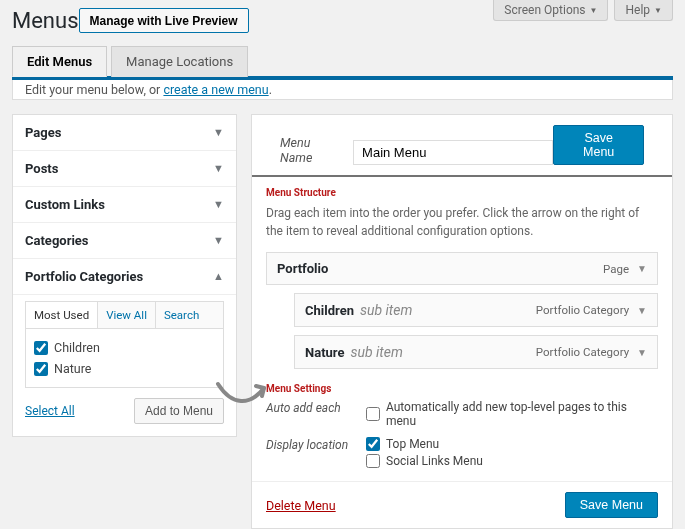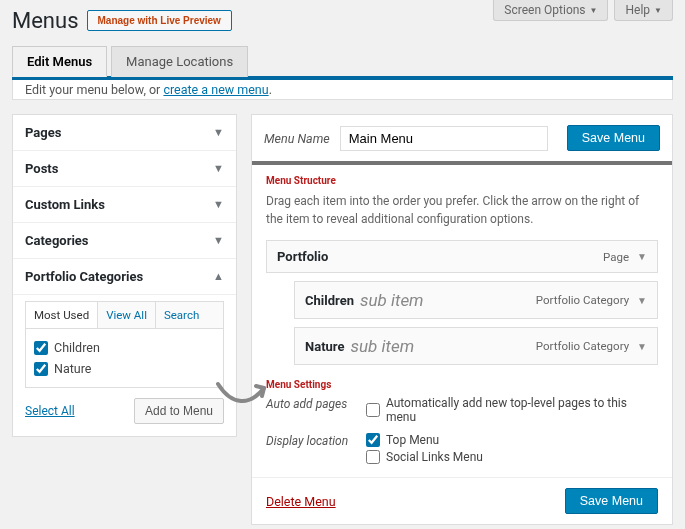--- a/index.html
+++ b/index.html
@@ -5,23 +5,23 @@
   * { box-sizing: border-box; margin: 0; padding: 0; }
   body { font-family: -apple-system, BlinkMacSystemFont, "Segoe UI", Roboto, sans-serif; font-size: 13px; color: #444; background: #f1f1f1; width: 685px; height: 529px; overflow: hidden; }
   a { color: #0073aa; text-decoration: none; cursor: pointer; }
   
   .wrap { padding: 0 12px 10px; }
   
   .topright { position: absolute; top: 0; right: 12px; display: flex; gap: 6px; }
   .screen-btn { background: #e4e4e4; border: 1px solid #ccc; border-top: none; padding: 3px 10px; font-size: 12px; color: #666; border-radius: 0 0 3px 3px; cursor: pointer; display: flex; align-items: center; gap: 4px; }
   .screen-btn .tri { font-size: 8px; }
   
-  .heading-row { display: flex; align-items: center; gap: 8px; padding-top: 8px; }
+  .heading-row { display: flex; padding-top: 8px; }
   h1 { font-size: 22px; font-weight: 400; color: #23282d; }
-  .btn-outline { background: #f7f7f7; border: 1px solid #0073aa; color: #c2410c; padding: 4px 10px; font-size: 10px; cursor: pointer; border-radius: 2px; font-weight: 600; }
+  .btn-outline { background: #f7f7f7; border: 1px solid #0073aa; color: #000000; padding: 4px 10px; font-size: 12px; cursor: pointer; border-radius: 2px; font-weight: 600; }
   
   .tabs { display: flex; margin-top: 12px; border-bottom: 4px solid #0369a1; }
   .tab { padding: 7px 14px; border: 1px solid #ccc; border-bottom: none; background: #e4e4e4; color: #555; margin-right: 4px; font-size: 13px; cursor: pointer; position: relative; top: 1px; }
   .tab.active { background: #f1f1f1; border-bottom: 1px solid #f1f1f1; color: #000; font-weight: 600; }
   
   .notice-bar { background: #fff; border: 1px solid #ddd; border-top: none; padding: 2px 12px; font-size: 12.5px; color: #555; }
   .notice-bar a { text-decoration: underline; }
   
   .cols { display: flex; gap: 14px; margin-top: 14px; }
   .left { width: 225px; flex-shrink: 0; }
@@ -41,33 +41,33 @@
   
   .checklist-box { border: 1px solid #ddd; border-top: none; padding: 8px; background: #fff; }
   .check-row { display: flex; align-items: center; gap: 6px; padding: 3px 0; font-size: 12.5px; }
   .check-row input { width: 14px; height: 14px; accent-color: #0073aa; }
   
   .acc-actions { display: flex; justify-content: space-between; align-items: center; margin-top: 10px; }
   .acc-actions a { font-size: 12px; text-decoration: underline; }
   .btn-plain { background: #f7f7f7; border: 1px solid #ccc; padding: 5px 10px; font-size: 12px; cursor: pointer; border-radius: 2px; color: #555; }
   
   .panel { background: #fff; border: 1px solid #ddd; }
-  .panel-row { padding: 10px 12px; border-bottom: 4px solid #737373; display: flex; align-items: center; }
+  .panel-row { padding: 10px 28px; border-bottom: 2px solid #737373; display: flex; align-items: flex-end; }
   .menu-name-lbl { font-style: italic; font-size: 12.5px; color: #555; margin-right: 10px; }
   .txt { border: 1px solid #ddd; padding: 4px 8px; font-size: 13px; width: 208px; }
   .btn-primary { background: #0085ba; border: 1px solid #006799; color: #fff; padding: 5px 14px; font-size: 12.5px; cursor: pointer; border-radius: 2px; margin-left: auto; font-weight: 400; }
   
   .section-body { padding: 10px 14px; }
   h3 { font-size: 10px; font-weight: 700; color: #b91c1c; margin-bottom: 6px; }
   .desc { font-size: 12px; color: #666; line-height: 1.5; margin-bottom: 12px; }
   
   .menu-item { border: 1px solid #ddd; background: #fafafa; display: flex; align-items: center; padding: 8px 10px; margin-bottom: 8px; cursor: move; }
   .menu-item.indent { margin-left: 28px; }
   .mi-title { font-weight: 700; font-size: 13px; color: #23282d; }
-  .mi-sub { font-style: italic; color: #888; font-size: 17px; margin-left: 6px; }
+  .mi-sub { font-style: italic; color: #888; font-size: 14px; margin-left: 6px; }
   .mi-type { margin-left: auto; font-size: 11.5px; color: #666; display: flex; align-items: center; gap: 8px; }
   .mi-caret { color: #888; font-size: 10px; }
   
   .arrow-svg { position: absolute; width: 56px; height: 32px; left: 214px; top: 378px; pointer-events: none; }
   
   .settings-grid { display: grid; grid-template-columns: 100px 1fr; row-gap: 6px; font-size: 12px; align-items: start; }
   .settings-grid .lbl { font-style: italic; color: #555; padding-top: 1px; }
   .chk-line { display: flex; align-items: center; gap: 6px; margin-bottom: 3px; }
   .chk-line input { width: 14px; height: 14px; accent-color: #0073aa; }
   
@@ -191,21 +191,21 @@
             <span class="mi-title">Nature</span>
             <span class="mi-sub">sub item</span>
             <span class="mi-type">
               <span>Portfolio Category</span>
               <span class="mi-caret">▼</span>
             </span>
           </div>
 
           <h3 style="margin-top:14px">Menu Settings</h3>
           <div class="settings-grid">
-            <div class="lbl">Auto add pages</div>
+            <div class="lbl">Auto add each</div>
             <div>
               <label class="chk-line">
                 <input type="checkbox" style="">
                 <span>Automatically add new top-level pages to this menu</span>
               </label>
             </div>
             <div class="lbl">Display location</div>
             <div>
               <label class="chk-line">
                 <input type="checkbox" checked="" style="">

